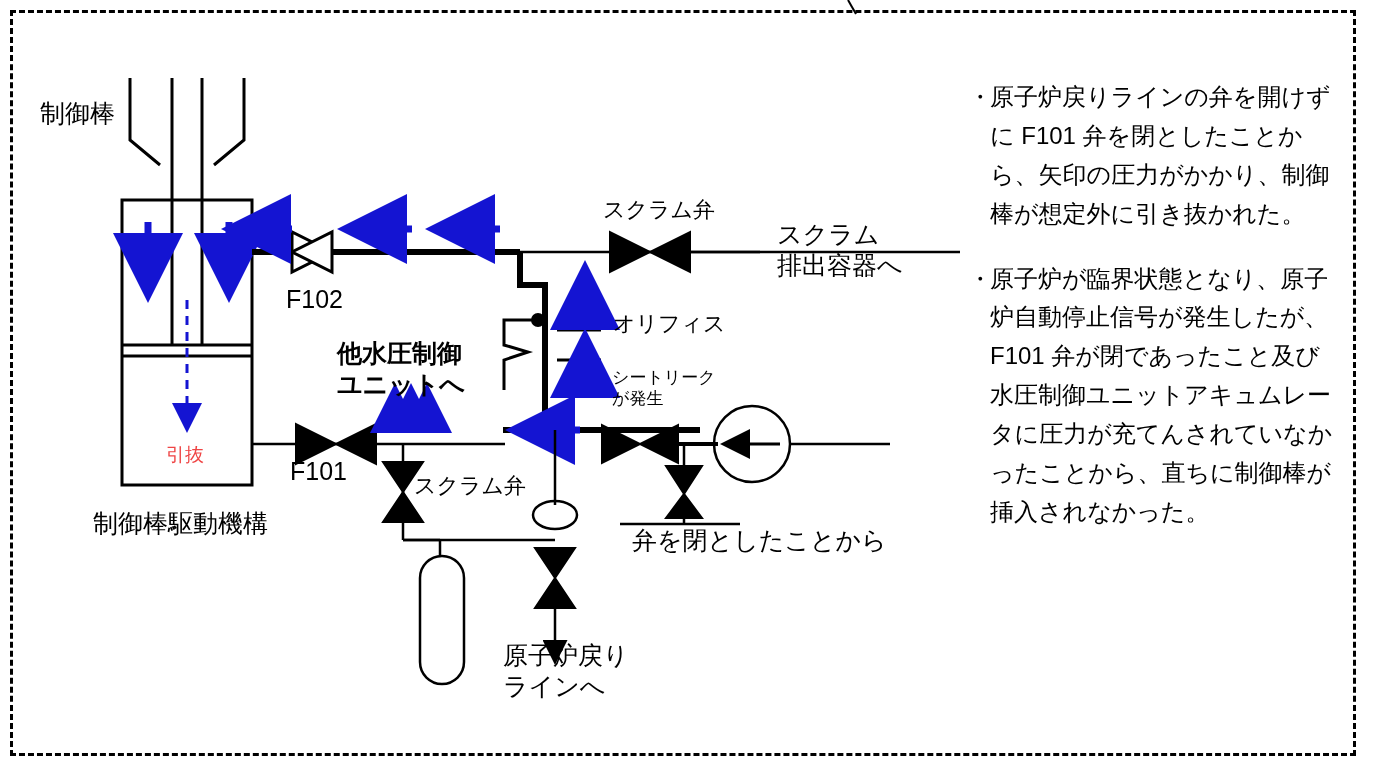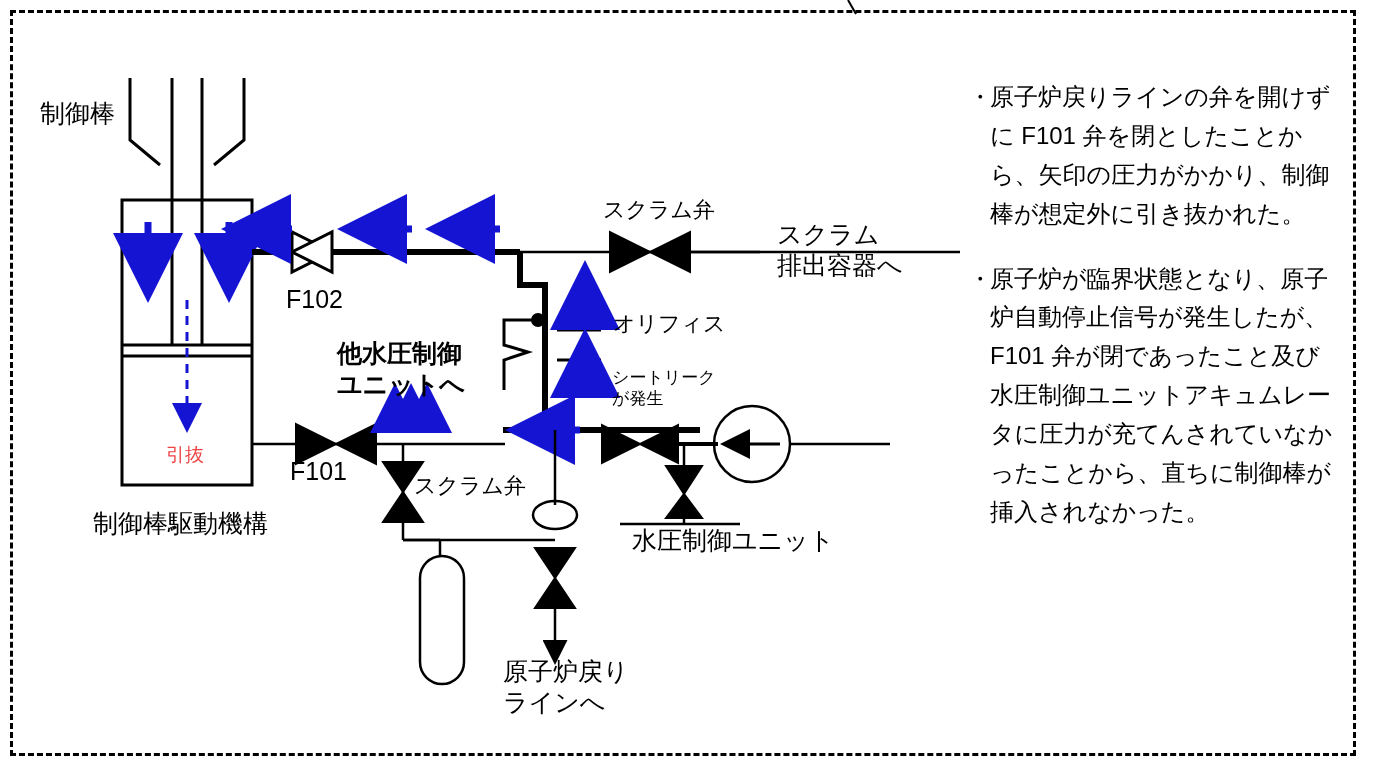--- a/index.html
+++ b/index.html
@@ -208,24 +208,24 @@
   <div class="lbl" style="left:612px; top:367px; font-size:17px;">シートリーク
 が発生</div>
 
   <div class="lbl" style="left:337px; top:338px; font-size:25px;font-weight:bold;">他水圧制御
 ユニットへ</div>
 
   <div class="lbl lbl-blue" style="left:166px; top:443px; font-size:19px;">引抜</div>
 
   <div class="lbl" style="left:93px; top:508px; font-size:25px;">制御棒駆動機構</div>
 
-  <div class="lbl" style="left:632px; top:525px; font-size:25px;">水圧制御ユニット</div>
-
-
-  <div class="lbl" style="left:503px; top:640px; font-size:25px;margin-top:16px;">原子炉戻り
+  <div class="lbl" style="left:632px; top:525px; font-size:25px;">弁を閉としたことから</div>
+
+
+  <div class="lbl" style="left:503px; top:640px; font-size:25px;">原子炉戻り
 ラインへ</div>
 
   <div class="notes">
     <div class="note-item">
       <span class="note-bullet">・</span>
       <span>原子炉戻りラインの弁を開けずに F101 弁を閉としたことから、矢印の圧力がかかり、制御棒が想定外に引き抜かれた。</span>
     </div>
     <div class="note-item">
       <span class="note-bullet">・</span>
       <span>原子炉が臨界状態となり、原子炉自動停止信号が発生したが、F101 弁が閉であったこと及び水圧制御ユニットアキュムレータに圧力が充てんされていなかったことから、直ちに制御棒が挿入されなかった。</span>

